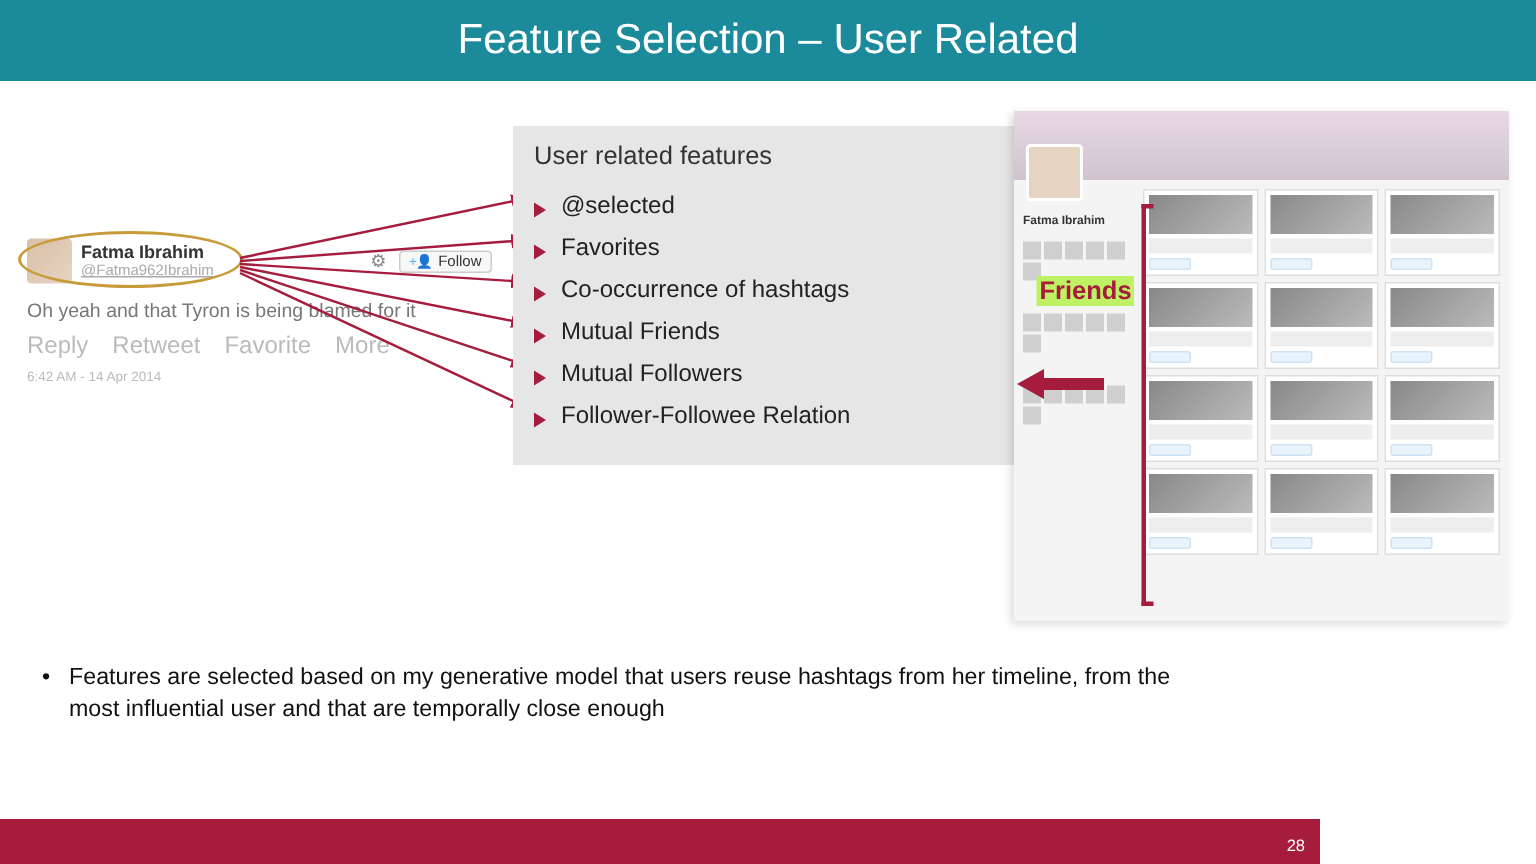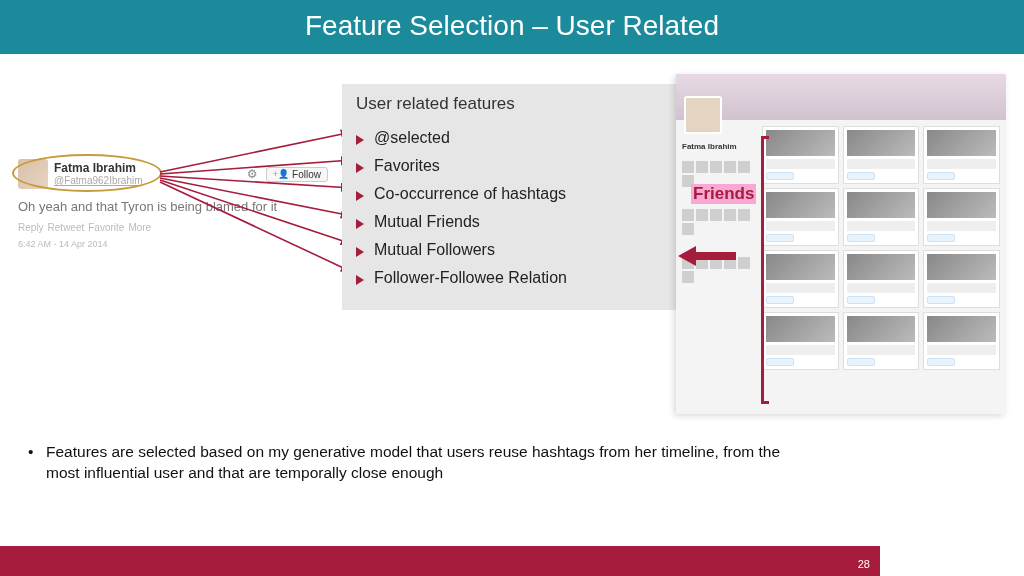--- a/index.html
+++ b/index.html
@@ -45,21 +45,21 @@
   .gear-follow { display:flex; align-items:center; gap:8px; }
   .gear { color:#888; font-size:12px; }
   .follow-btn {
     border: 1px solid #ccc; border-radius: 3px;
     padding: 1px 6px; font-size: 10px; color:#333;
     display:flex; align-items:center; gap:3px;
     background:#f7f7f7;
   }
   .follow-btn .bird { color:#55acee; font-size:9px; }
   .tweet-text { margin-top: 10px; color:#777; font-size:13px; line-height:1.3; }
-  .tweet-actions { margin-top:6px; color:#bbb; font-size:10px; display:flex; gap:4px; }
+  .tweet-actions { margin-top:6px; color:#bbb; font-size:16px; display:flex; gap:16px; }
   .tweet-time { margin-top:6px; color:#bbb; font-size:9px; }
   .name-circle {
     position:absolute; left:12px; top:100px;
     width:150px; height:38px;
     border:2px solid #c79a3a;
     border-radius:50%;
     pointer-events:none;
   }
   
   .lines { position:absolute; left:0; top:0; width:1024px; height:470px; pointer-events:none; }
@@ -109,21 +109,21 @@
   .bracket {
     position:absolute; left:761px; top:82px;
     width:8px; height:268px;
     border-left:3px solid #a51c3c;
     border-top:3px solid #a51c3c;
     border-bottom:3px solid #a51c3c;
   }
   .friends-label {
     position:absolute; left:691px; top:130px;
     color:#a51c3c; font-weight:bold; font-size:17px;
-    background:#f9a8d4; padding:0 2px;
+    background:#bef264; padding:0 2px;
   }
   .big-arrow {
     position:absolute; left:678px; top:192px;
     width:58px; height:20px;
   }
   .big-arrow .shaft { position:absolute; right:0; top:6px; width:40px; height:8px; background:#a51c3c; }
   .big-arrow .head {
     position:absolute; left:0; top:0;
     width:0;height:0;
     border-top:10px solid transparent;

